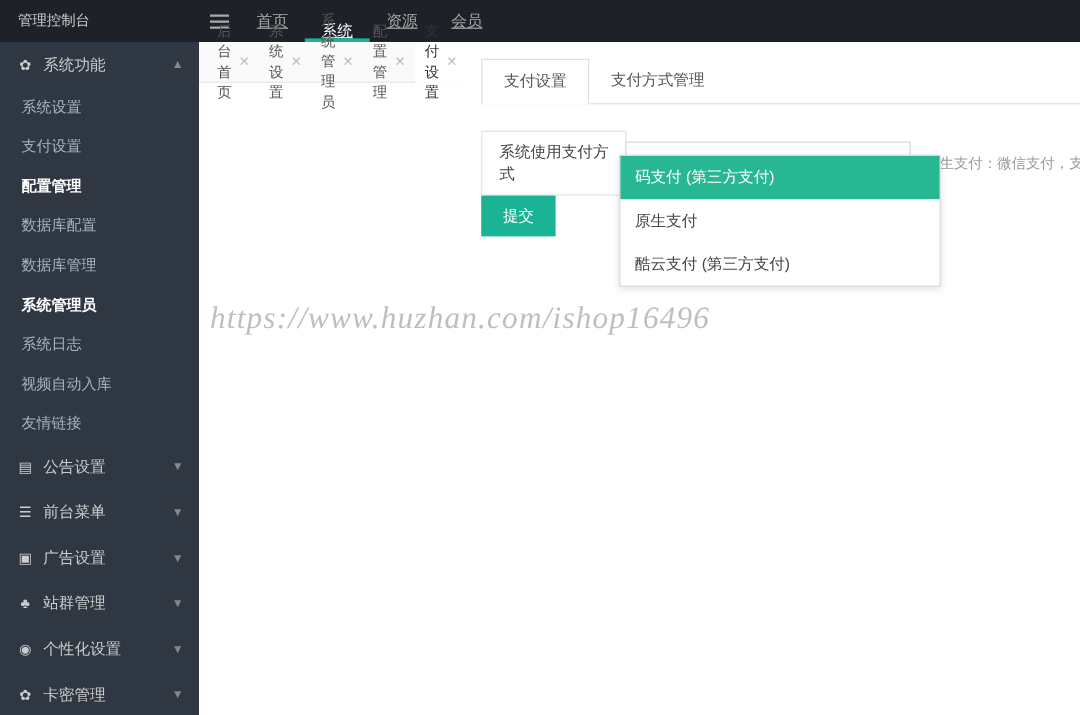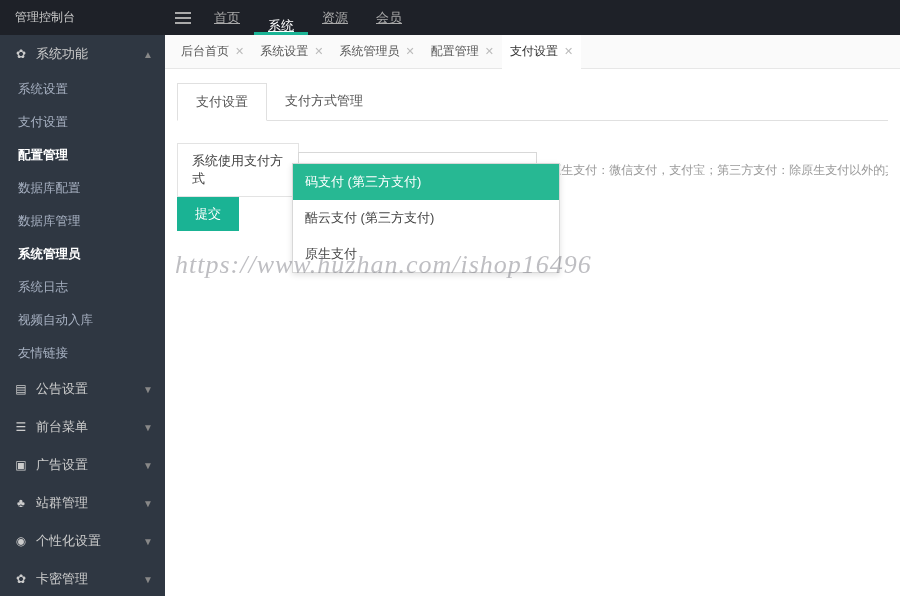--- a/index.html
+++ b/index.html
@@ -17,21 +17,21 @@
     
     .sidebar { position: absolute; top: 35px; left: 0; width: 165px; bottom: 0; background: #2f3742; color: #a7b1c2; overflow-y: auto; }
     .sb-group { display: flex; align-items: center; padding: 10px 12px; cursor: pointer; color: #ccc; }
     .sb-group .gicon { width: 18px; display: inline-flex; justify-content: center; margin-right: 6px; font-size: 12px; }
     .sb-group .glabel { flex: 1; }
     .sb-group .caret { font-size: 10px; color: #888; }
     .sb-item { padding: 8px 12px 8px 18px; cursor: pointer; color: #a7b1c2; font-size: 12.5px; }
     .sb-item.bold { font-weight: bold; color: #fff; }
     
     
-    .main { position: absolute; top: 35px; left: 165px; right: 0; bottom: 0; background: #fff; display: flex; flex-direction: column; }
+    .main { position: absolute; top: 35px; left: 165px; right: 0; bottom: 0; background: #fff; display: flex; flex-direction: row; }
     
     
     .tabstrip { display: flex; align-items: center; background: #fafafa; border-bottom: 1px solid #e7e7e7; height: 34px; padding-left: 8px; }
     .ptab { display: flex; align-items: center; padding: 0 8px; height: 34px; color: #555; cursor: pointer; font-size: 12px; }
     .ptab.active { background: #fff; color: #333; }
     .ptab .close { margin-left: 6px; color: #bbb; font-size: 11px; }
     
     
     .content { flex: 1; padding: 14px 12px; background: #fff; position: relative; }
     .inner-tabs { display: flex; border-bottom: 1px solid #e0e0e0; }
@@ -157,19 +157,19 @@
         <span class="sel-text">码支付 (第三方支付)</span>
         <span class="sel-caret">▲</span>
       </div>
       <div class="help-text">原生支付：微信支付，支付宝；第三方支付：除原生支付以外的其他支付</div>
     </div>
 
     <button class="submit-btn">提交</button>
 
     <div class="dropdown" style="left:127px; top:94px;">
       <div class="opt selected">码支付 (第三方支付)</div>
+      <div class="opt">原生支付</div>
       <div class="opt">酷云支付 (第三方支付)</div>
-      <div class="opt">原生支付</div>
     </div>
   </div>
 </div>
 
 <div class="watermark">https://www.huzhan.com/ishop16496</div>
 
 </body></html>

